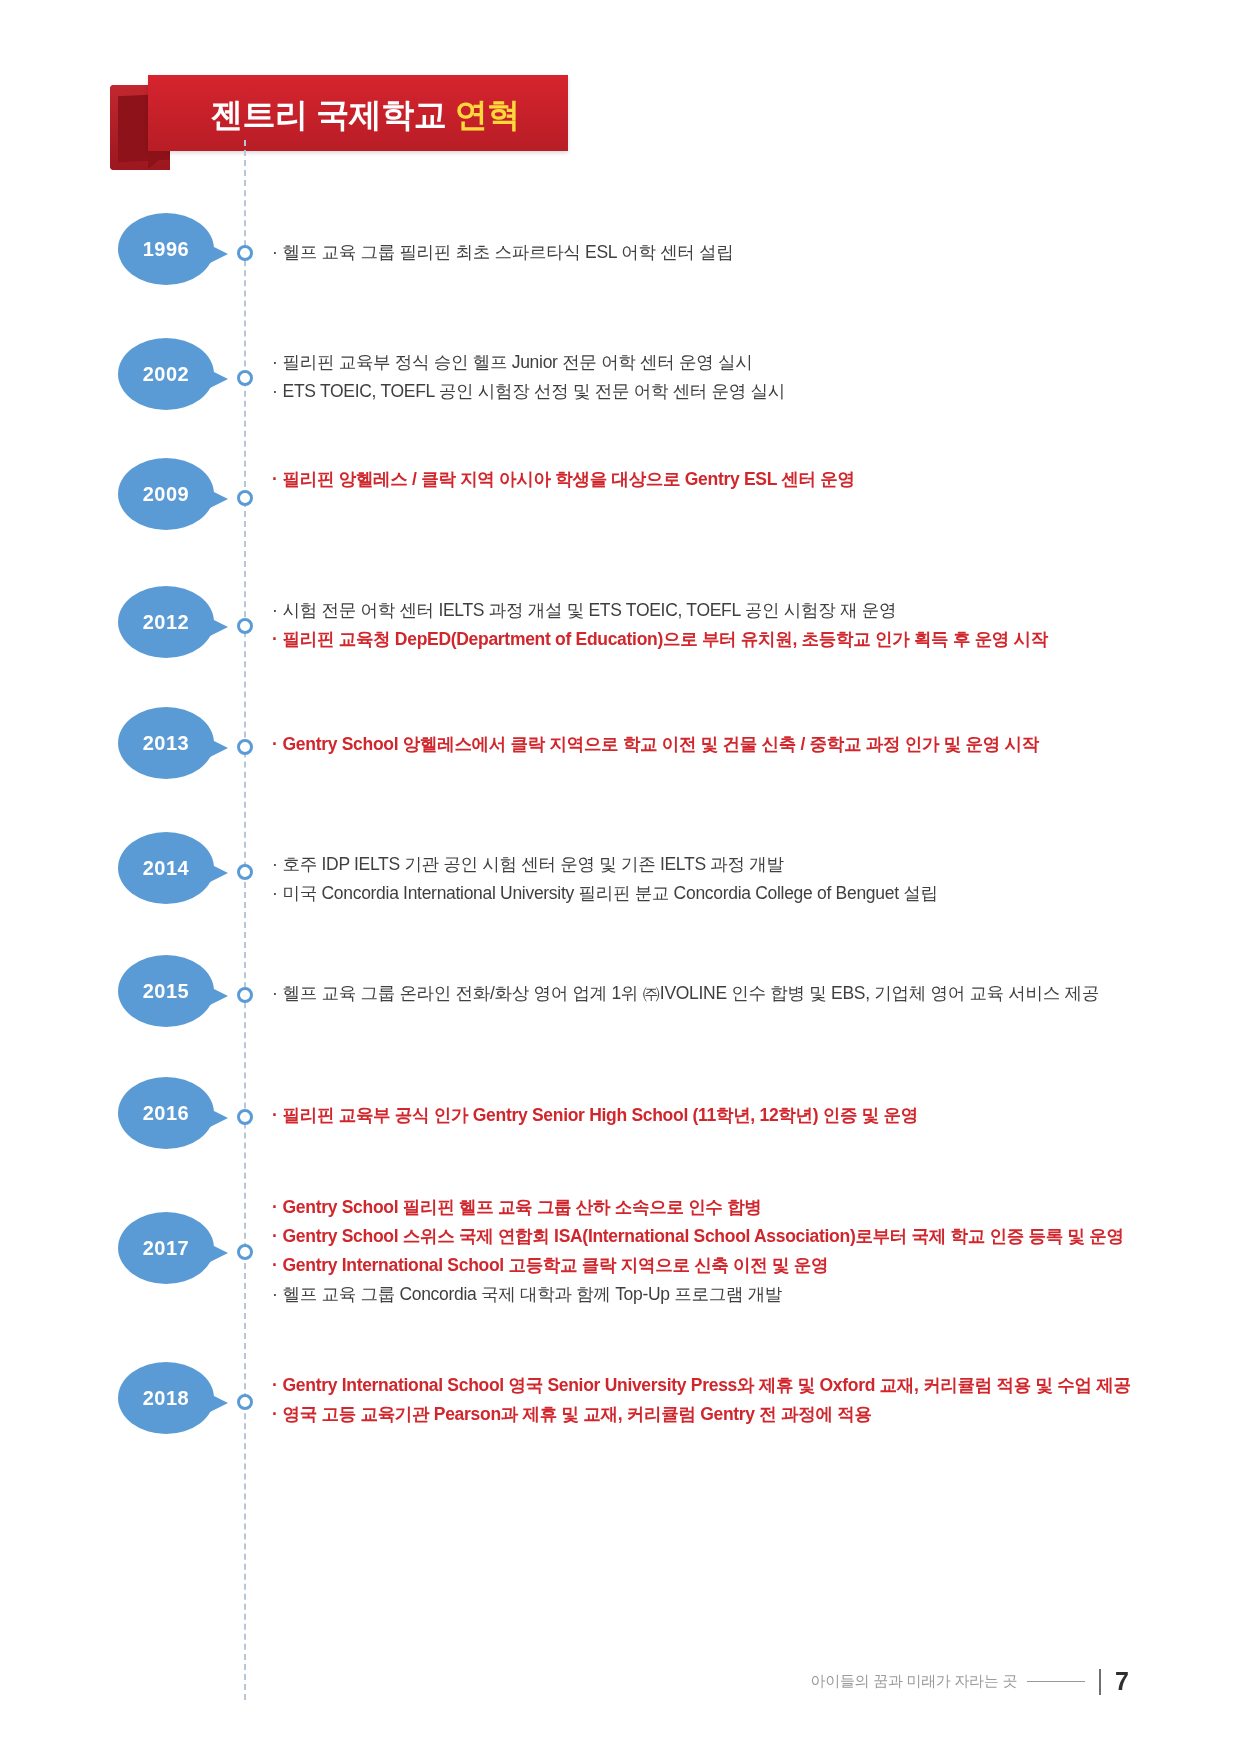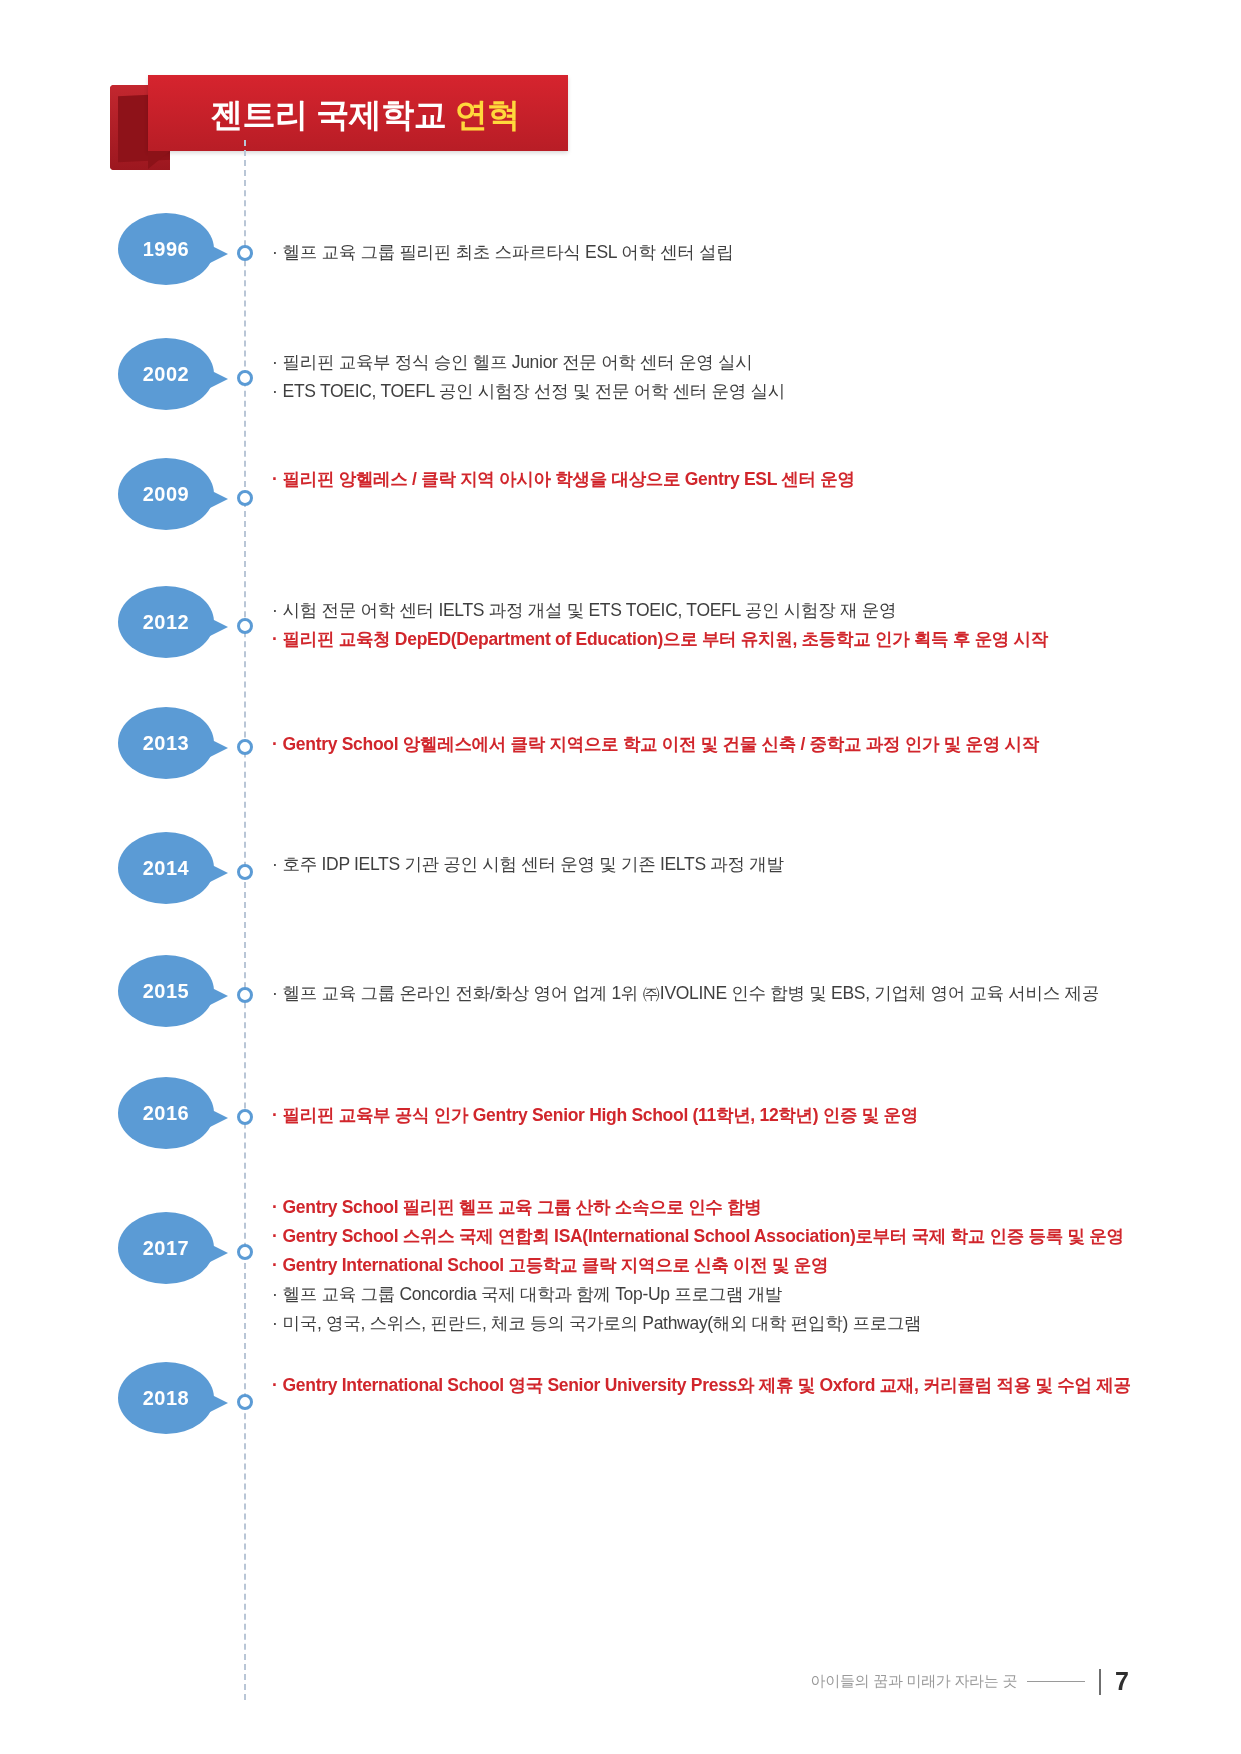--- a/index.html
+++ b/index.html
@@ -246,20 +246,21 @@
     <div class="node" style="top: 739px;"></div>
     <div class="items" style="top: 730px;">
       <div class="item hl"><span class="dot">·</span><span>Gentry School 앙헬레스에서 클락 지역으로 학교 이전 및 건물 신축 / 중학교 과정 인가 및 운영 시작</span></div>
     </div>
     <div class="bubble" style="top: 832px;">
       <span>2014</span>
     </div>
     <div class="node" style="top: 864px;"></div>
     <div class="items" style="top: 842px; margin-top: 8px;">
       <div class="item"><span class="dot">·</span><span>호주 IDP IELTS 기관 공인 시험 센터 운영 및 기존 IELTS 과정 개발</span></div>
+      <div class="item"><span class="dot">·</span><span>미국 Concordia International University 필리핀 분교 Concordia College of Benguet 설립</span></div>
     </div>
     <div class="bubble" style="top: 955px;">
       <span>2015</span>
     </div>
     <div class="node" style="top: 987px;"></div>
     <div class="items" style="top: 979px;">
       <div class="item"><span class="dot">·</span><span>헬프 교육 그룹 온라인 전화/화상 영어 업계 1위 ㈜IVOLINE 인수 합병 및 EBS, 기업체 영어 교육 서비스 제공</span></div>
     </div>
     <div class="bubble" style="top: 1077px;">
       <span>2016</span>
@@ -270,28 +271,28 @@
     </div>
     <div class="bubble" style="top: 1212px;">
       <span>2017</span>
     </div>
     <div class="node" style="top: 1244px;"></div>
     <div class="items" style="top: 1185px; margin-top: 8px;">
       <div class="item hl"><span class="dot">·</span><span>Gentry School 필리핀 헬프 교육 그룹 산하 소속으로 인수 합병</span></div>
       <div class="item hl"><span class="dot">·</span><span>Gentry School 스위스 국제 연합회 ISA(International School Association)로부터 국제 학교 인증 등록 및 운영</span></div>
       <div class="item hl"><span class="dot">·</span><span>Gentry International School 고등학교 클락 지역으로 신축 이전 및 운영</span></div>
       <div class="item"><span class="dot">·</span><span>헬프 교육 그룹 Concordia 국제 대학과 함께 Top-Up 프로그램 개발</span></div>
-      <div class="item"><span class="dot">·</span><span>미국, 영국, 스위스, 핀란드, 체코 등의 국가로의 Pathway(해외 대학 편입학) 프로그램</span></div>
     </div>
     <div class="bubble" style="top: 1362px;">
       <span>2018</span>
     </div>
     <div class="node" style="top: 1394px;"></div>
     <div class="items" style="top: 1371px;">
       <div class="item hl"><span class="dot">·</span><span>Gentry International School 영국 Senior University Press와 제휴 및 Oxford 교재, 커리큘럼 적용 및 수업 제공</span></div>
+      <div class="item hl"><span class="dot">·</span><span>영국 고등 교육기관 Pearson과 제휴 및 교재, 커리큘럼 Gentry 전 과정에 적용</span></div>
     </div>
   </div>
 
 <div class="footer">
   <div class="footer-text">아이들의 꿈과 미래가 자라는 곳</div>
   <div class="footer-rule"></div>
   <div class="footer-bar"></div>
   <div class="footer-page">7</div>
 </div>
 

